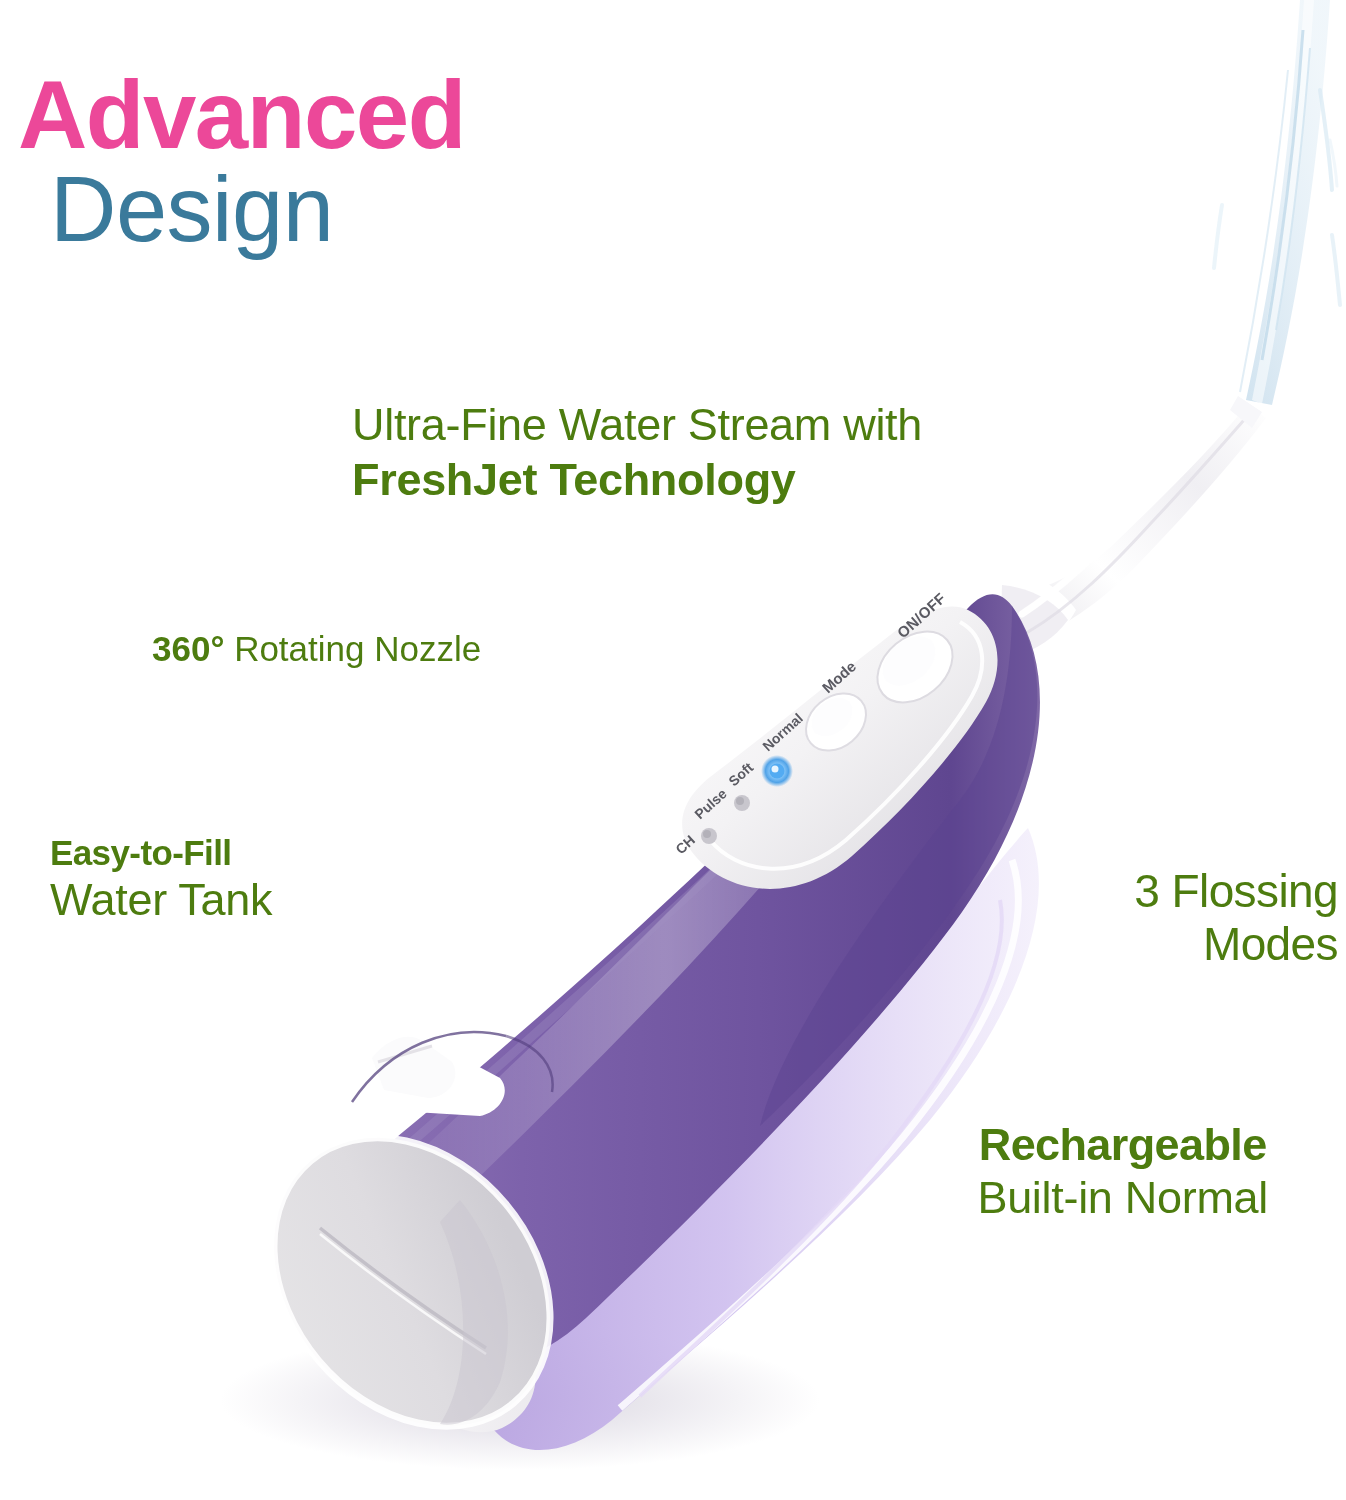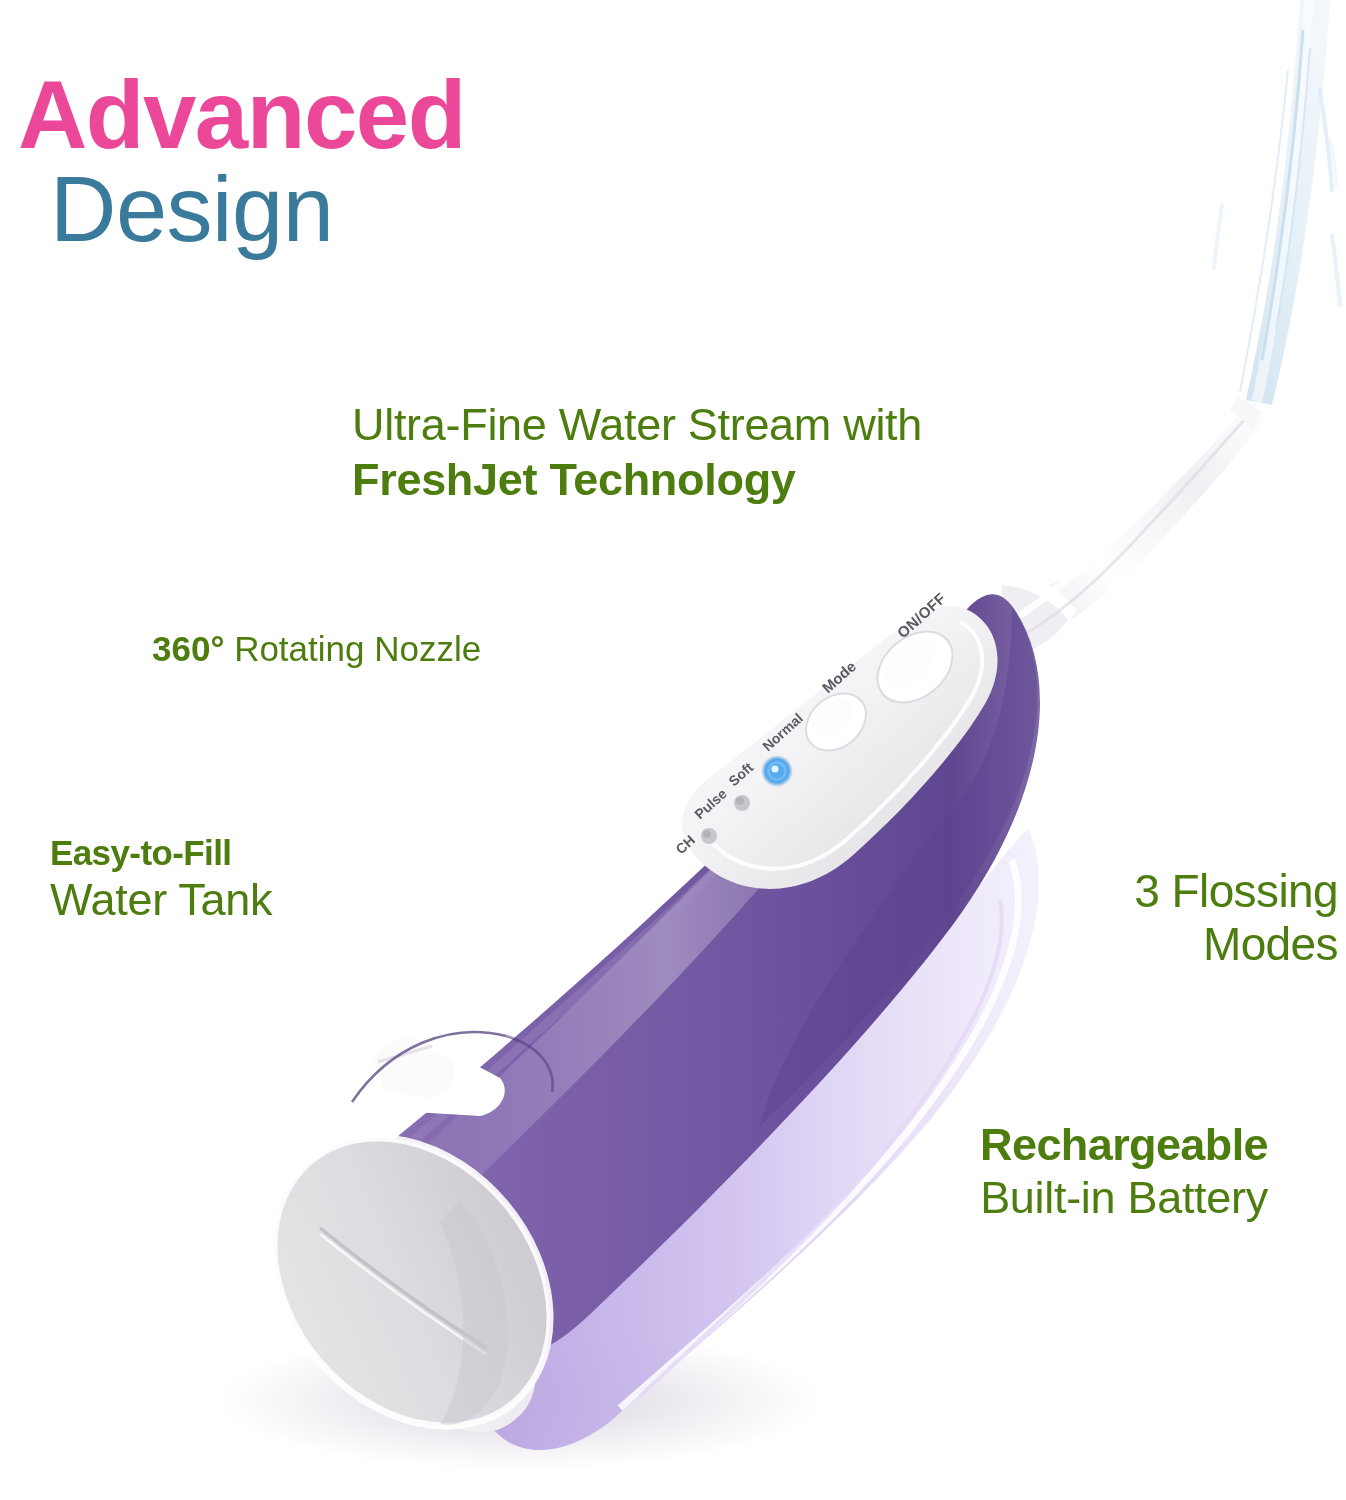--- a/index.html
+++ b/index.html
@@ -352,16 +352,16 @@
     <span class="line line2">Water Tank</span>
   </div>
 
   <div class="callout" id="callout-modes">
     <span class="line">3 Flossing</span>
     <span class="line">Modes</span>
   </div>
 
   <div class="callout" id="callout-battery">
     <span class="line line1">Rechargeable</span>
-    <span class="line line2">Built-in Battery</span>
+    <span class="line line2">Built-in Normal</span>
   </div>
 
 </div>
 
 </body></html>

